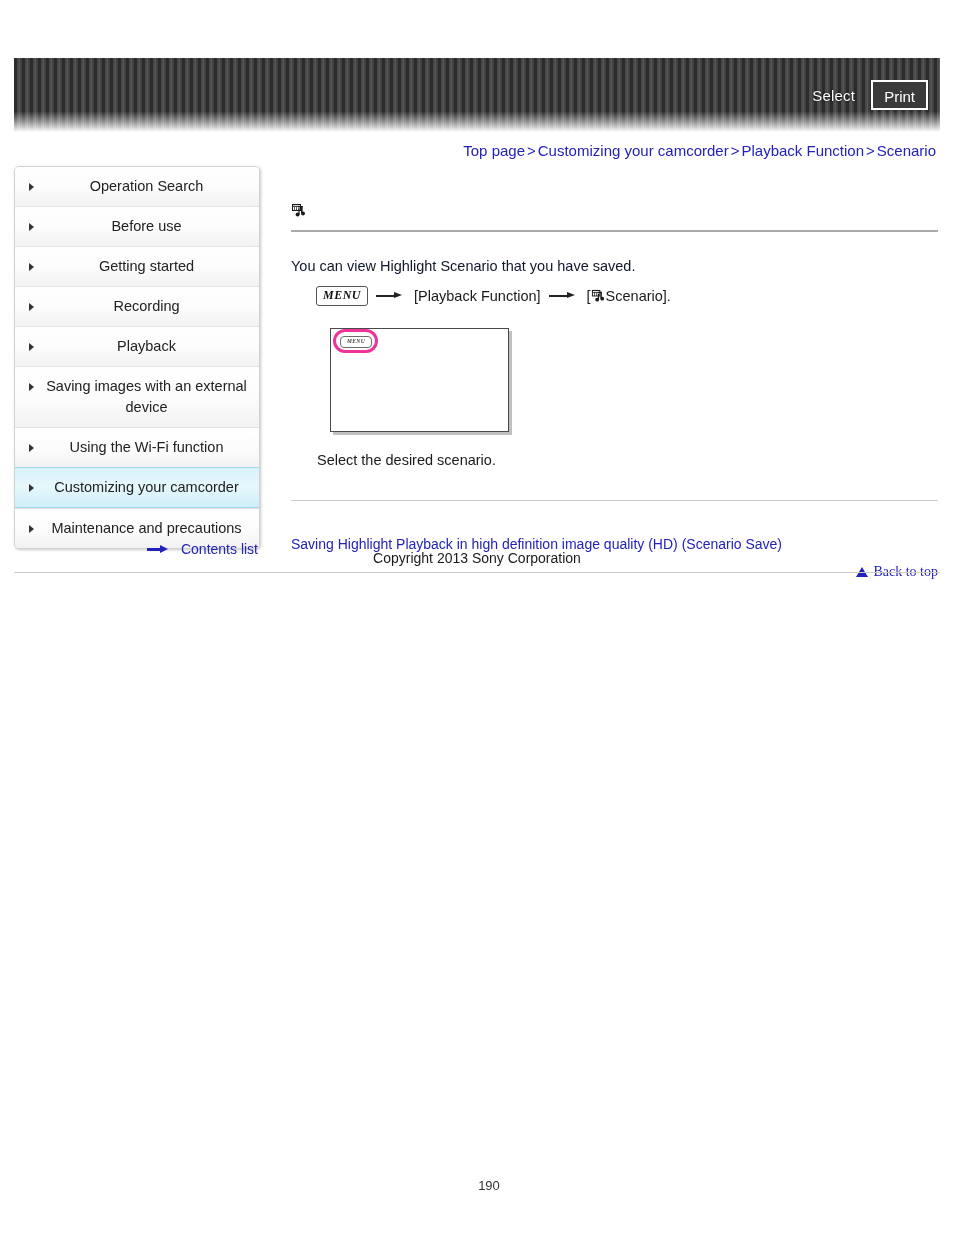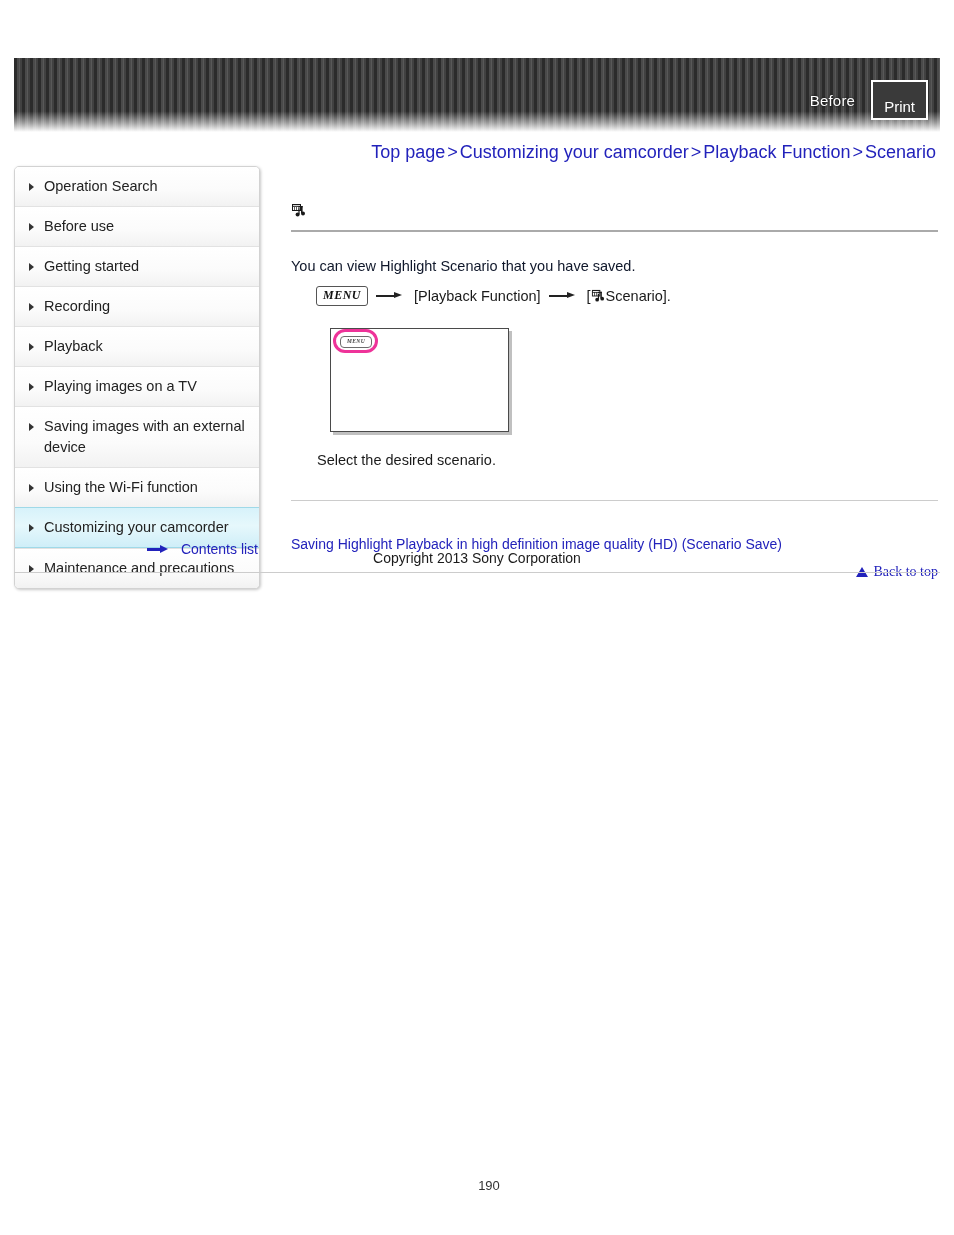--- a/index.html
+++ b/index.html
@@ -53,30 +53,30 @@
     letter-spacing: .2px;
     padding: 2px 4px;
     cursor: pointer;
     text-shadow: 0 0 2px #000;
   }
   #print-button {
     color: #ffffff;
     font-size: 15px;
     border: 2px solid #ffffff;
     background: #3a3a3a;
-    padding: 16px 11px 3px 11px;
+    padding: 6px 11px 3px 11px;
     cursor: pointer;
   }
 
   
   #breadcrumb {
     position: absolute;
     right: 18px;
     top: 142px;
-    font-size: 18px;
+    font-size: 15px;
     color: #2222bb;
     white-space: nowrap;
   }
   #breadcrumb a {
     color: #2222bb;
     text-decoration: none;
     cursor: pointer;
   }
   #breadcrumb .sep { color: #2222bb; padding: 0 2px; }
 
@@ -96,20 +96,21 @@
     position: relative;
     display: flex;
     align-items: flex-start;
     padding: 9px 10px 9px 14px;
     font-size: 14.5px;
     color: #222222;
     border-top: 1px solid #e2e2e2;
     background: linear-gradient(to bottom, #ffffff 0%, #fbfbfb 60%, #f2f2f2 100%);
     cursor: pointer;
     line-height: 1.45;
+    text-align: center;
   }
   .nav-item:first-child { border-top: none; }
   .nav-item .bullet {
     flex: 0 0 auto;
     width: 0; height: 0;
     border-left: 5px solid #333333;
     border-top: 4px solid transparent;
     border-bottom: 4px solid transparent;
     margin-top: 7px;
     margin-right: 10px;
@@ -346,21 +347,21 @@
     font-size: 13px;
     color: #333333;
   }
 </style>
 </head>
 <body>
 
 <div id="header-banner">
   <div id="header-stripes"></div>
   <div id="header-controls">
-    <span id="search-button">Before</span>
+    <span id="search-button">Select</span>
     <span id="print-button">Print</span>
   </div>
 </div>
 
 <div id="breadcrumb">
   <a>Top page</a><span class="sep">&gt;</span><a>Customizing your camcorder</a><span class="sep">&gt;</span><a>Playback Function</a><span class="sep">&gt;</span><a>Scenario</a>
 </div>
 
 <div id="sidebar">
   <div class="nav-item">
@@ -375,24 +376,20 @@
     <span class="bullet"></span>
     <span class="nav-label">Getting started</span>
   </div>
   <div class="nav-item">
     <span class="bullet"></span>
     <span class="nav-label">Recording</span>
   </div>
   <div class="nav-item">
     <span class="bullet"></span>
     <span class="nav-label">Playback</span>
-  </div>
-  <div class="nav-item">
-    <span class="bullet"></span>
-    <span class="nav-label">Playing images on a TV</span>
   </div>
   <div class="nav-item">
     <span class="bullet"></span>
     <span class="nav-label">Saving images with an external device</span>
   </div>
   <div class="nav-item">
     <span class="bullet"></span>
     <span class="nav-label">Using the Wi-Fi function</span>
   </div>
   <div class="nav-item selected">

